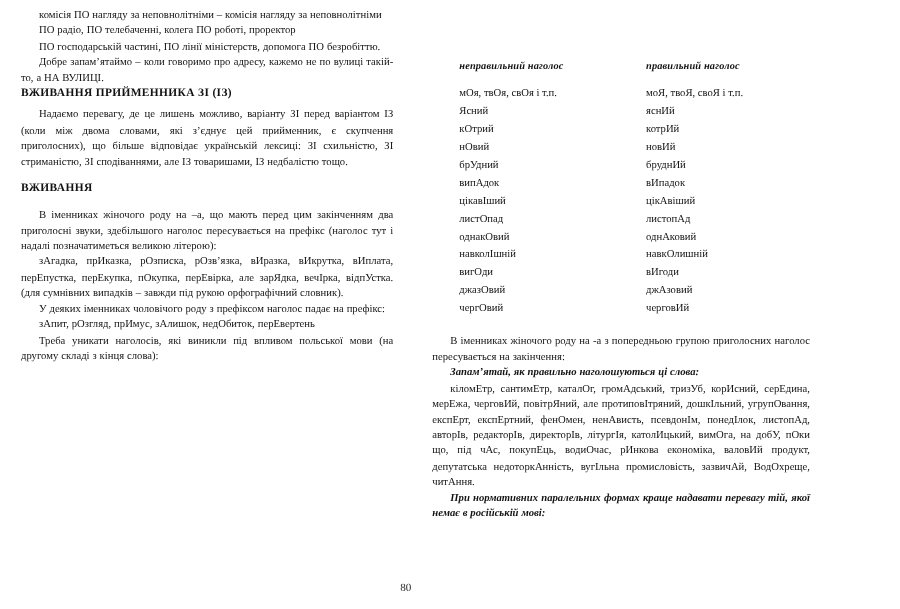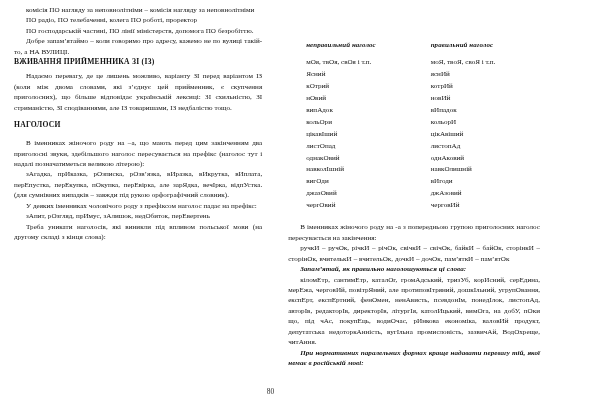--- a/index.html
+++ b/index.html
@@ -111,21 +111,21 @@
     <p class="body-text indent">ПО господарській частині, ПО лінії міністерств, допомога ПО безробіттю.</p>
 
     <p class="body-text indent">Добре запам’ятаймо – коли говоримо про адресу, кажемо не по вулиці такій-то, а НА ВУЛИЦІ.</p>
 
     <h2 class="heading heading-spaced-after">ВЖИВАННЯ ПРИЙМЕННИКА ЗІ (ІЗ)</h2>
 
     <p class="body-text indent">Надаємо перевагу, де це лишень можливо, варіанту ЗІ перед варіантом ІЗ (коли між двома словами, які з’єднує цей прийменник, є скупчення приголосних), що більше відповідає українській лексиці: ЗІ схильністю, ЗІ стриманістю, ЗІ сподіваннями, але ІЗ товаришами, ІЗ недбалістю тощо.</p>
 
     <div class="gap-md"></div>
 
-    <h2 class="heading heading-spaced-after">НАГОЛОСИ</h2>
+    <h2 class="heading heading-spaced-after">ВЖИВАННЯ</h2>
 
     <div class="gap-sm"></div>
 
     <p class="body-text indent">В іменниках жіночого роду на –а, що мають перед цим закінченням два приголосні звуки, здебільшого наголос пересувається на префікс (наголос тут і надалі позначатиметься великою літерою):</p>
 
     <p class="body-text indent">зАгадка, прИказка, рОзписка, рОзв’язка, вИразка, вИкрутка, вИплата, перЕпустка, перЕкупка, пОкупка, перЕвірка, але зарЯдка, вечІрка, відпУстка. (для сумнівних випадків – завжди під рукою орфографічний словник).</p>
 
     <p class="body-text indent">У деяких іменниках чоловічого роду з префіксом наголос падає на префікс:</p>
 
     <p class="body-text indent">зАпит, рОзгляд, прИмус, зАлишок, недОбиток, перЕвертень</p>
@@ -155,28 +155,28 @@
         </tr>
         <tr>
           <td class="col-wrong">кОтрий</td>
           <td class="col-right">котрИй</td>
         </tr>
         <tr>
           <td class="col-wrong">нОвий</td>
           <td class="col-right">новИй</td>
         </tr>
         <tr>
+          <td class="col-wrong">брУдний</td>
+          <td class="col-right">бруднИй</td>
+        </tr>
+        <tr>
           <td class="col-wrong">випАдок</td>
           <td class="col-right">вИпадок</td>
         </tr>
         <tr>
-          <td class="col-wrong">кольОри</td>
-          <td class="col-right">кольорИ</td>
-        </tr>
-        <tr>
           <td class="col-wrong">цікавІший</td>
           <td class="col-right">цікАвіший</td>
         </tr>
         <tr>
           <td class="col-wrong">листОпад</td>
           <td class="col-right">листопАд</td>
         </tr>
         <tr>
           <td class="col-wrong">однакОвий</td>
           <td class="col-right">однАковий</td>
@@ -197,21 +197,20 @@
           <td class="col-wrong">чергОвий</td>
           <td class="col-right">черговИй</td>
         </tr>
       </tbody>
     </table>
 
     <div class="gap-lg"></div>
 
     <p class="body-text indent">В іменниках жіночого роду на -а з попередньою групою приголосних наголос пересувається на закінчення:</p>
 
-    <p class="body-text indent">ручкИ – ручОк, річкИ – річОк, свічкИ – свічОк, байкИ – байОк, сторінкИ – сторінОк, вчителькИ – вчительОк, дочкИ – дочОк, пам’яткИ – пам’ятОк</p>
 
     <p class="body-text indent bold-run">Запам’ятай, як правильно наголошуються ці слова:</p>
 
     <p class="body-text indent">кіломЕтр, сантимЕтр, каталОг, громАдський, тризУб, корИсний, серЕдина, мерЕжа, черговИй, повітрЯний, але протиповІтряний, дошкІльний, угрупОвання, експЕрт, експЕртний, фенОмен, нeнАвисть, псевдонІм, понедІлок, листопАд, авторІв, редакторІв, директорІв, літургІя, католИцький, вимОга, на добУ, пОки що, під чАс, покупЕць, водиОчас, рИнкова економіка, валовИй продукт, депутатська недоторкАнність, вугІльна промисловість, зазвичАй, ВодОхреще, читАння.</p>
 
     <p class="body-text indent bold-run">При нормативних паралельних формах краще надавати перевагу тій, якої немає в російській мові:</p>
 
     <div class="page-number">81</div>
   </div>
 

